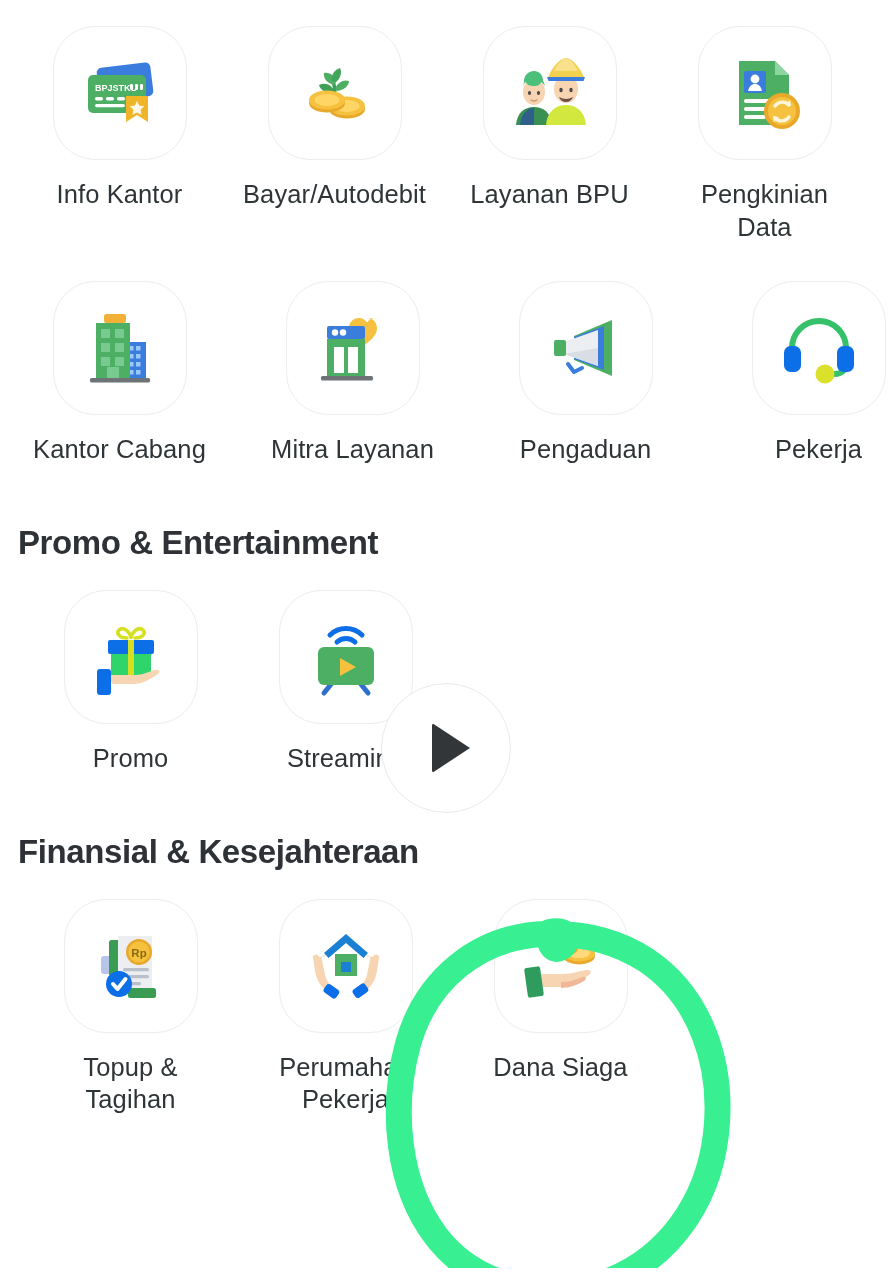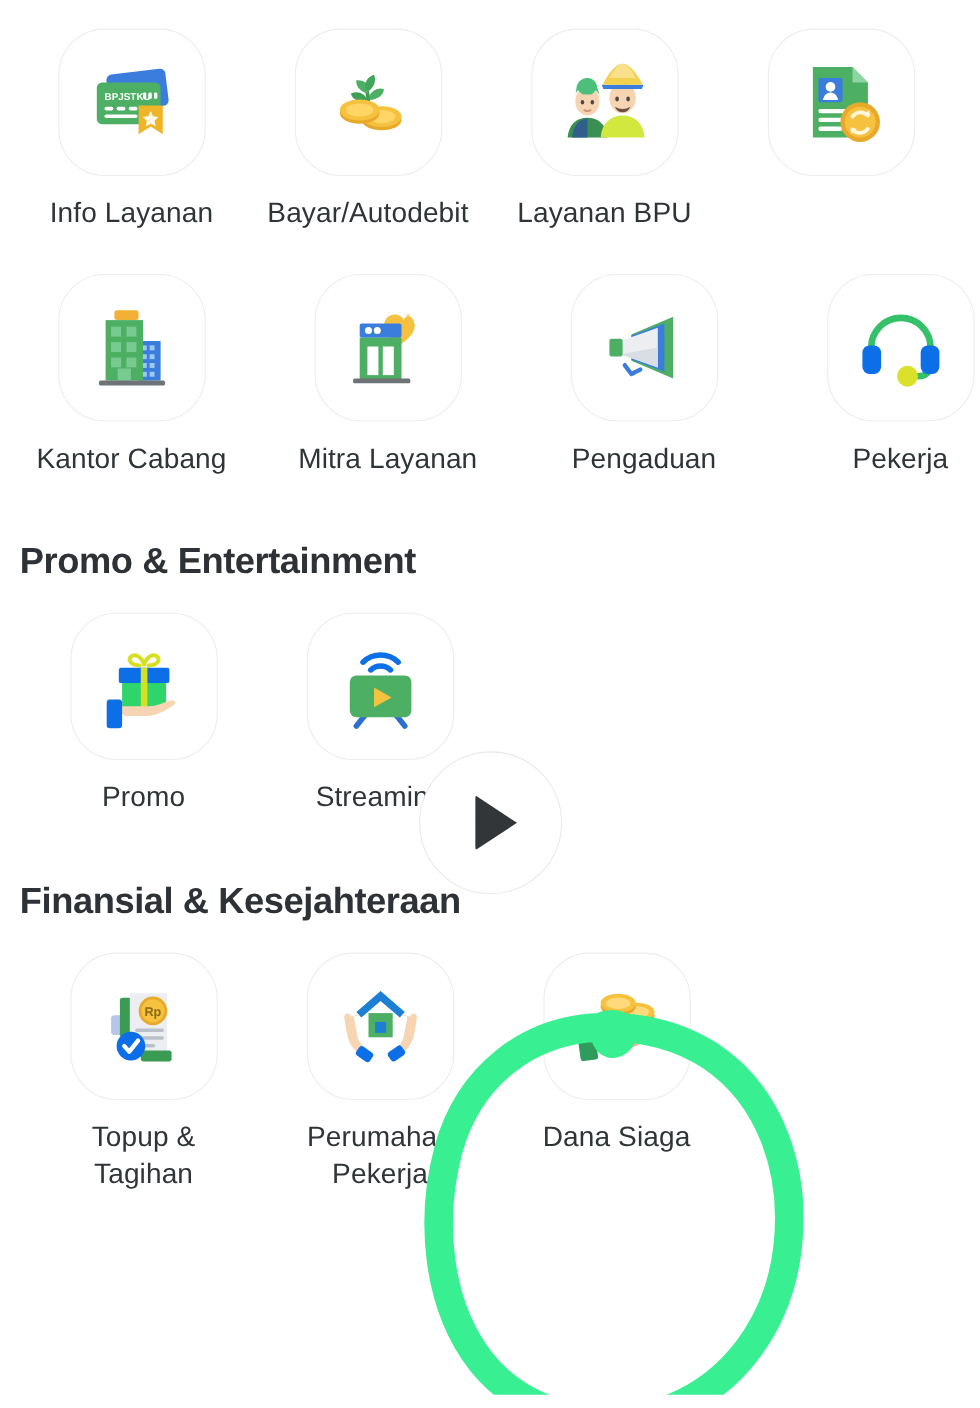--- a/index.html
+++ b/index.html
@@ -116,21 +116,21 @@
           <rect x="59" y="35" width="3" height="6" rx="1.3" fill="#ffffff"></rect>
           <rect x="64" y="35" width="3" height="6" rx="1.3" fill="#ffffff"></rect>
           <rect x="19" y="48" width="8" height="3.4" rx="1.6" fill="#ffffff"></rect>
           <rect x="30" y="48" width="8" height="3.4" rx="1.6" fill="#ffffff"></rect>
           <rect x="41" y="48" width="8" height="3.4" rx="1.6" fill="#ffffff"></rect>
           <rect x="19" y="55" width="30" height="3.2" rx="1.6" fill="#ffffff"></rect>
           <path d="M50 47h22v26l-11-7-11 7z" fill="#f0b429"></path>
           <path d="M61 52l2.2 4.6 5 .7-3.6 3.5.85 5-4.45-2.35-4.45 2.35.85-5-3.6-3.5 5-.7z" fill="#fff8e6"></path>
         </svg>
       </div>
-      <div class="tile-label">Info Layanan</div>
+      <div class="tile-label">Info Kantor</div>
     </div>
 
     <div class="tile">
       <div class="tile-icon">
         <svg width="88" height="88" viewBox="0 0 88 88">
           <path d="M44 48c0-10-2-17-2-17" stroke="#3a9c52" stroke-width="3.4" fill="none" stroke-linecap="round"></path>
           <path d="M43 36c-7-2-11-7-10-12 6-1 11 3 12 9z" fill="#4caf64"></path>
           <path d="M45 33c5-4 6-10 4-14-6 2-9 7-8 13z" fill="#41a55b"></path>
           <path d="M46 42c7-1 12-5 12-10-6-2-12 2-14 8z" fill="#4caf64"></path>
           <path d="M42 44c-7 0-13-3-14-8 6-3 13 0 15 6z" fill="#3f9f55"></path>
@@ -181,20 +181,22 @@
           <rect x="23" y="58" width="32" height="4" rx="2" fill="#ffffff"></rect>
           <rect x="23" y="66" width="22" height="4" rx="2" fill="#ffffff"></rect>
           <circle cx="61" cy="62" r="18" fill="#e8a92b"></circle>
           <circle cx="61" cy="62" r="14" fill="#f5c13f"></circle>
           <path d="M54 57a9 9 0 0 1 14-1" stroke="#fff6dd" stroke-width="3.4" fill="none" stroke-linecap="round"></path>
           <path d="M68 68a9 9 0 0 1-14 1" stroke="#fff6dd" stroke-width="3.4" fill="none" stroke-linecap="round"></path>
           <path d="M69 51l1 6-6-1z" fill="#fff6dd"></path>
           <path d="M53 73l-1-6 6 1z" fill="#fff6dd"></path>
         </svg>
       </div>
+      <div class="tile-label" style="white-space:pre-line">Pengkinian
+Data</div>
     </div>
   </div>
 
   <div class="grid row2">
 
     <div class="tile">
       <div class="tile-icon">
         <svg width="88" height="88" viewBox="0 0 88 88">
           <rect x="28" y="10" width="22" height="9" rx="2.5" fill="#f3b037"></rect>
           <rect x="50" y="38" width="20" height="36" fill="#3b7ddd"></rect>

